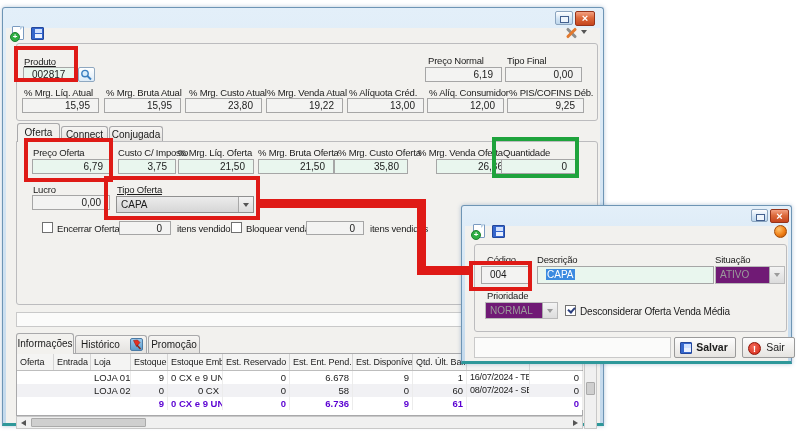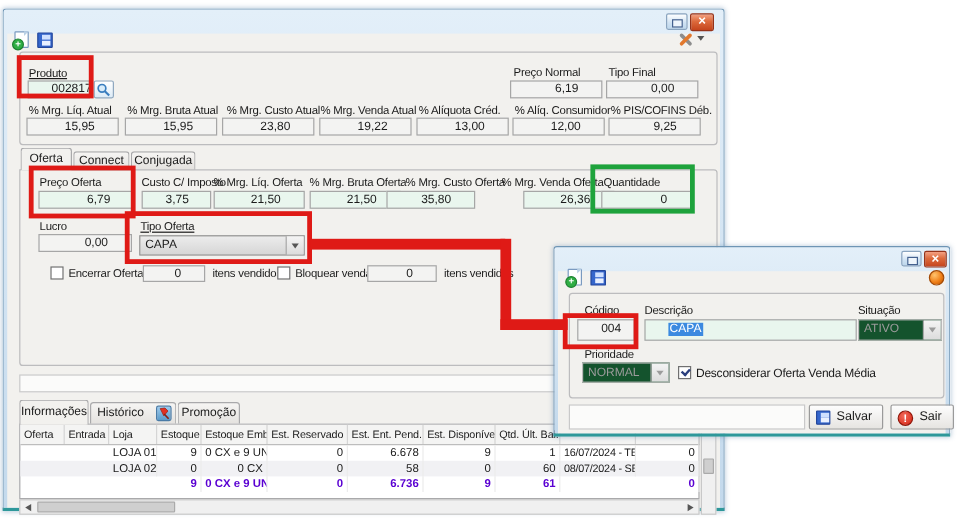--- a/index.html
+++ b/index.html
@@ -22,29 +22,29 @@
   .btn-min{background:linear-gradient(180deg,#ffffff,#cfe2f3 60%,#bed7ec);}
   .btn-min::after{content:"";position:absolute;left:4px;top:4px;width:7px;height:5px;
                   border:1px solid #44618f;background:#eef5fc;}
   .btn-close{background:linear-gradient(180deg,#f3a183,#dd6a3c 45%,#c5451d);border-color:#96331a;
              color:#fff;text-align:center;font-weight:bold;font-size:11px;line-height:13px;}
   .content{position:absolute;left:3px;top:20px;right:3px;bottom:0;background:#f2f1ee;}
   
   .lbl{position:absolute;white-space:nowrap;font-size:9.5px;letter-spacing:-0.2px;color:#1b1b1b;}
   .lbl.u{text-decoration:underline;}
   .field{position:absolute;border:1px solid #a6a6a6;background:#f3f3f2;font-size:10px;
-         line-height:13px;padding:0 19px;white-space:nowrap;overflow:hidden;}
+         line-height:13px;padding:0 8px;white-space:nowrap;overflow:hidden;}
   .field.mint{background:#e9f6ee;}
   .field.ar{text-align:right;}
   .gbox{position:absolute;border:1px solid #bcbcbe;border-radius:3px;}
   .combo{position:absolute;border:1px solid #909090;background:linear-gradient(180deg,#ececec,#d6d6d6);
          font-size:10px;line-height:15px;padding:0 4px;}
   .combo .arrbox{position:absolute;right:0;top:0;bottom:0;width:15px;border-left:1px solid #a8a8a8;
          background:linear-gradient(180deg,#f4f4f4,#dcdcdc);}
-  .combo.disabled{background:#14532d;color:#9b9b9b;border-color:#b9b9b9;}
+  .combo.disabled{background:#701a75;color:#9b9b9b;border-color:#b9b9b9;}
   .tri-down{position:absolute;left:50%;top:50%;margin:-2px 0 0 -3px;width:0;height:0;
          border-left:3.5px solid transparent;border-right:3.5px solid transparent;border-top:4px solid #555;}
   .checkbox{position:absolute;width:11px;height:11px;background:#fff;border:1px solid #707070;}
   .checkbox.checked::after{content:"";position:absolute;left:2px;top:1px;width:5px;height:3px;
          border-left:2px solid #2b3f7e;border-bottom:2px solid #2b3f7e;transform:rotate(-48deg);}
   .tab{position:absolute;border:1px solid #a9a9ab;border-bottom:none;border-radius:3px 3px 0 0;
        background:linear-gradient(180deg,#f6f5f3,#e3e1de);text-align:center;font-size:10px;}
   .tab.active{background:#f2f1ee;z-index:2;font-size:10px;}
   .statusbar{position:absolute;background:#fbfbfa;border:1px solid #c9c9c9;}
   .btn{position:absolute;border:1px solid #9a9a9a;border-radius:2px;font-size:10.5px;
@@ -146,21 +146,21 @@
       <span class="lbl" style="left:112px;top:119px;">Custo C/ Imposto</span>
       <span class="lbl" style="left:172px;top:119px;">% Mrg. Líq. Oferta</span>
       <span class="lbl" style="left:252px;top:119px;">% Mrg. Bruta Oferta</span>
       <span class="lbl" style="left:332px;top:119px;">% Mrg. Custo Oferta</span>
       <span class="lbl" style="left:412px;top:119px;">% Mrg. Venda Oferta</span>
       <span class="lbl" style="left:497px;top:119px;">Quantidade</span>
       <div class="field mint ar" style="left:26px;top:131px;width:80px;height:15px;">6,79</div>
       <div class="field mint ar" style="left:112px;top:131px;width:58px;height:15px;">3,75</div>
       <div class="field mint ar" style="left:172px;top:131px;width:76px;height:15px;">21,50</div>
       <div class="field mint ar" style="left:252px;top:131px;width:76px;height:15px;">21,50</div>
-      <div class="field mint ar" style="left:316px;top:131px;width:74px;height:15px;">35,80</div>
+      <div class="field mint ar" style="left:328px;top:131px;width:74px;height:15px;">35,80</div>
       <div class="field mint ar" style="left:430px;top:131px;width:76px;height:15px;">26,36</div>
       <div class="field mint ar" style="left:495px;top:131px;width:75px;height:15px;">0</div>
 
       <span class="lbl" style="left:27px;top:156px;">Lucro</span>
       <div class="field ar" style="left:26px;top:167px;width:78px;height:15px;">0,00</div>
       <span class="lbl u" style="left:111px;top:156px;">Tipo Oferta</span>
       <div class="combo" style="left:110px;top:168px;width:138px;height:17px;">
         <span>CAPA</span>
         <span class="arrbox">
             <span class="tri-down"></span>
@@ -277,21 +277,21 @@
         <span class="arrbox">
             <span class="tri-down" style="border-top-color:#9b9b9b;"></span>
           </span>
       </div>
       <span class="checkbox checked" style="left:100px;top:79px;"></span>
       <span class="lbl" style="left:115px;top:80px;font-size:10px;">Desconsiderar Oferta Venda Média</span>
 
       <div class="statusbar" style="left:9px;top:111px;width:197px;height:21px;"></div>
       <div class="btn" style="left:209px;top:111px;width:62px;height:21px;line-height:19px;">
         <span class="ico ico-save" style="left:5px;top:4px;width:12px;height:12px;"></span>
-        <span style="margin-left:14px;">Salvar</span>
+        <span style="margin-left:14px;font-weight:bold;">Salvar</span>
       </div>
       <div class="btn" style="left:277px;top:111px;width:53px;height:21px;line-height:19px;">
         <span class="ico ico-exit" style="left:5px;top:4px;">!</span>
         <span style="margin-left:14px;">Sair</span>
       </div>
     </div>
   </div>
 
   <div class="ann annbox-red" style="left:14px;top:46px;width:64px;height:36px;"></div>
   <div class="ann annbox-red" style="left:24px;top:138px;width:89px;height:44px;"></div>

